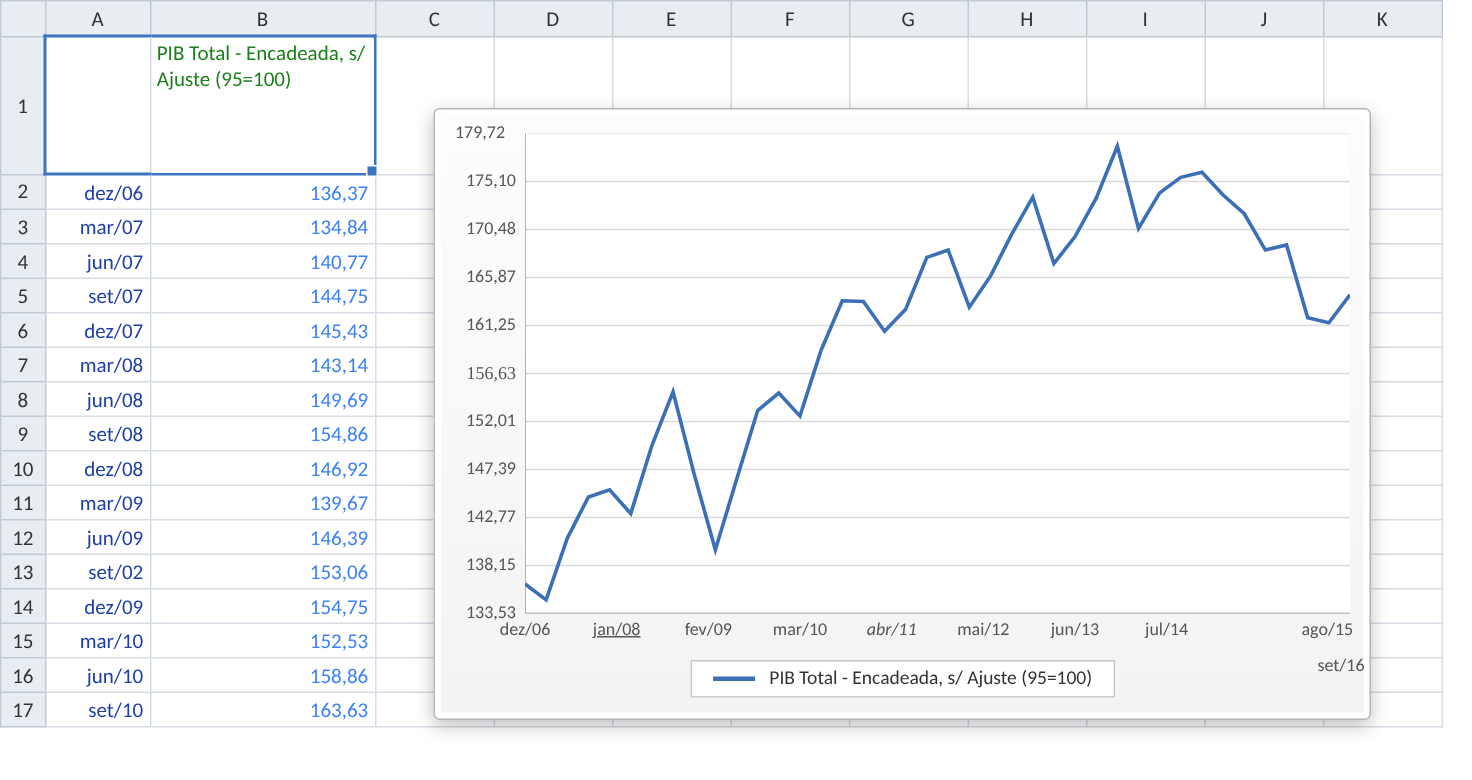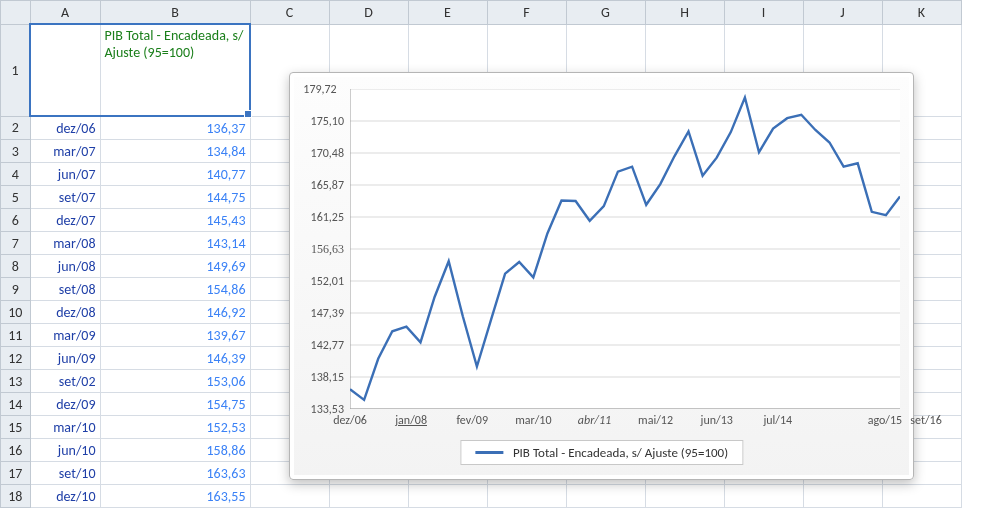--- a/index.html
+++ b/index.html
@@ -380,34 +380,20 @@
         <td class="cell"></td>
         <td class="cell"></td>
         <td class="cell"></td>
         <td class="cell"></td>
         <td class="cell"></td>
       </tr>
       <tr>
         <th class="rowhdr">17</th>
         <td class="cell dateval">set/10</td>
         <td class="cell numval">163,63</td>
-        <td class="cell"></td>
-        <td class="cell"></td>
-        <td class="cell"></td>
-        <td class="cell"></td>
-        <td class="cell"></td>
-        <td class="cell"></td>
-        <td class="cell"></td>
-        <td class="cell"></td>
-        <td class="cell"></td>
-      </tr>
-      <tr>
-        <th class="rowhdr">18</th>
-        <td class="cell dateval">dez/10</td>
-        <td class="cell numval">163,55</td>
         <td class="cell"></td>
         <td class="cell"></td>
         <td class="cell"></td>
         <td class="cell"></td>
         <td class="cell"></td>
         <td class="cell"></td>
         <td class="cell"></td>
         <td class="cell"></td>
         <td class="cell"></td>
       </tr>
@@ -455,19 +441,19 @@
   <div id="xticks">
       <div class="xtick" style="left: 60px;">dez/06</div>
       <div class="xtick" style="left: 121.111px; text-decoration: underline;">jan/08</div>
       <div class="xtick" style="left: 182.222px;">fev/09</div>
       <div class="xtick" style="left: 243.333px;">mar/10</div>
       <div class="xtick" style="left: 304.444px; font-style: italic;">abr/11</div>
       <div class="xtick" style="left: 365.556px;">mai/12</div>
       <div class="xtick" style="left: 426.667px; text-align: right;">jun/13</div>
       <div class="xtick" style="left: 487.778px;">jul/14</div>
       <div class="xtick" style="left: 548.889px; margin-left: 46px;">ago/15</div>
-      <div class="xtick" style="left: 636px;">set/16</div>
+      <div class="xtick" style="left: 604px; margin-top: 24px;">set/16</div>
     </div>
   <div class="legend">
     <span class="legend-swatch"></span>
     <span>PIB Total - Encadeada, s/ Ajuste (95=100)</span>
   </div>
 </div>
 
 </body></html>

